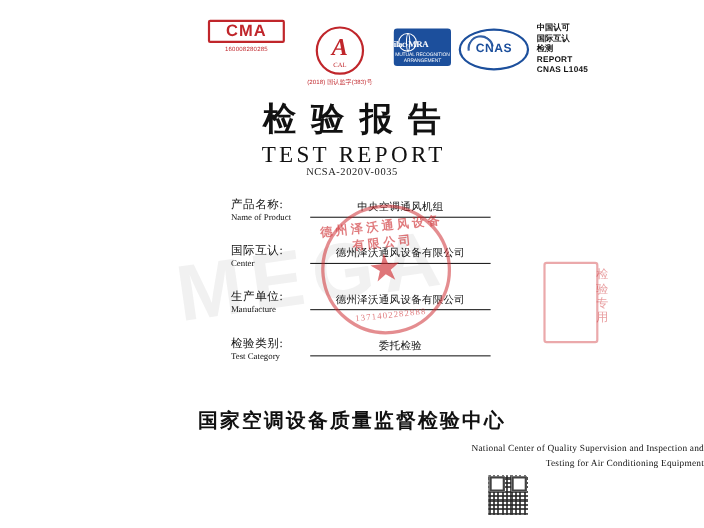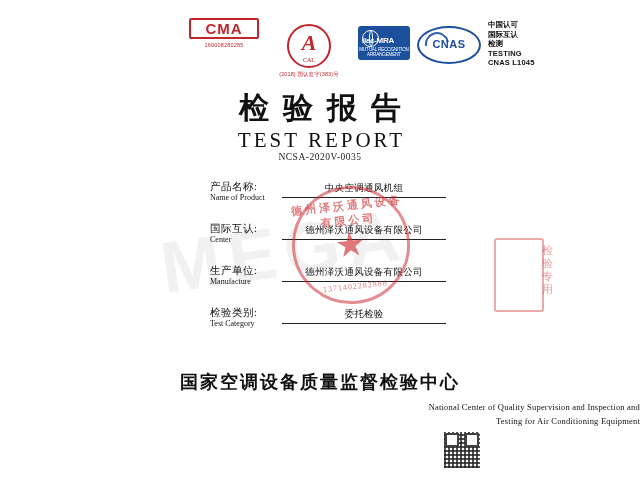--- a/index.html
+++ b/index.html
@@ -112,24 +112,24 @@
     left: 5.5px; top: -1.4px;
     width: 2px; height: 15px;
     border: 1.2px solid #ffffff;
     border-radius: 50%;
     box-sizing: content-box;
   }
   .ilac-text {
     position: absolute;
     left: 0; right: 12px; top: 10px;
     color: #fff;
-    font-family: Liberation Sans, sans-serif;
+    font-family: Liberation Serif, serif;
     font-size: 8px;
     font-weight: bold;
-    text-align: center;
+    text-align: left;
     letter-spacing: -0.3px;
   }
   .ilac-sub {
     position: absolute;
     left: 0; right: 0; bottom: 3px;
     color: #fff;
     font-family: "Liberation Sans", sans-serif;
     font-size: 4.5px;
     text-align: center;
     letter-spacing: -0.1px;
@@ -416,21 +416,21 @@
       <div class="cnas-oval">
         <div class="cnas-swoosh"></div>
         <div class="cnas-text">CNAS</div>
       </div>
     </div>
 
     <div class="cnas-textblock">
       <div>中国认可</div>
       <div>国际互认</div>
       <div>检测</div>
-      <div class="en">TESTING</div>
+      <div class="en">REPORT</div>
       <div class="en">CNAS L1045</div>
     </div>
   </div>
 
   <div class="watermark">MEGA</div>
 
   <div class="title-cn">检验报告</div>
   <div class="title-en">TEST REPORT</div>
   <div class="report-no">NCSA-2020V-0035</div>
 

